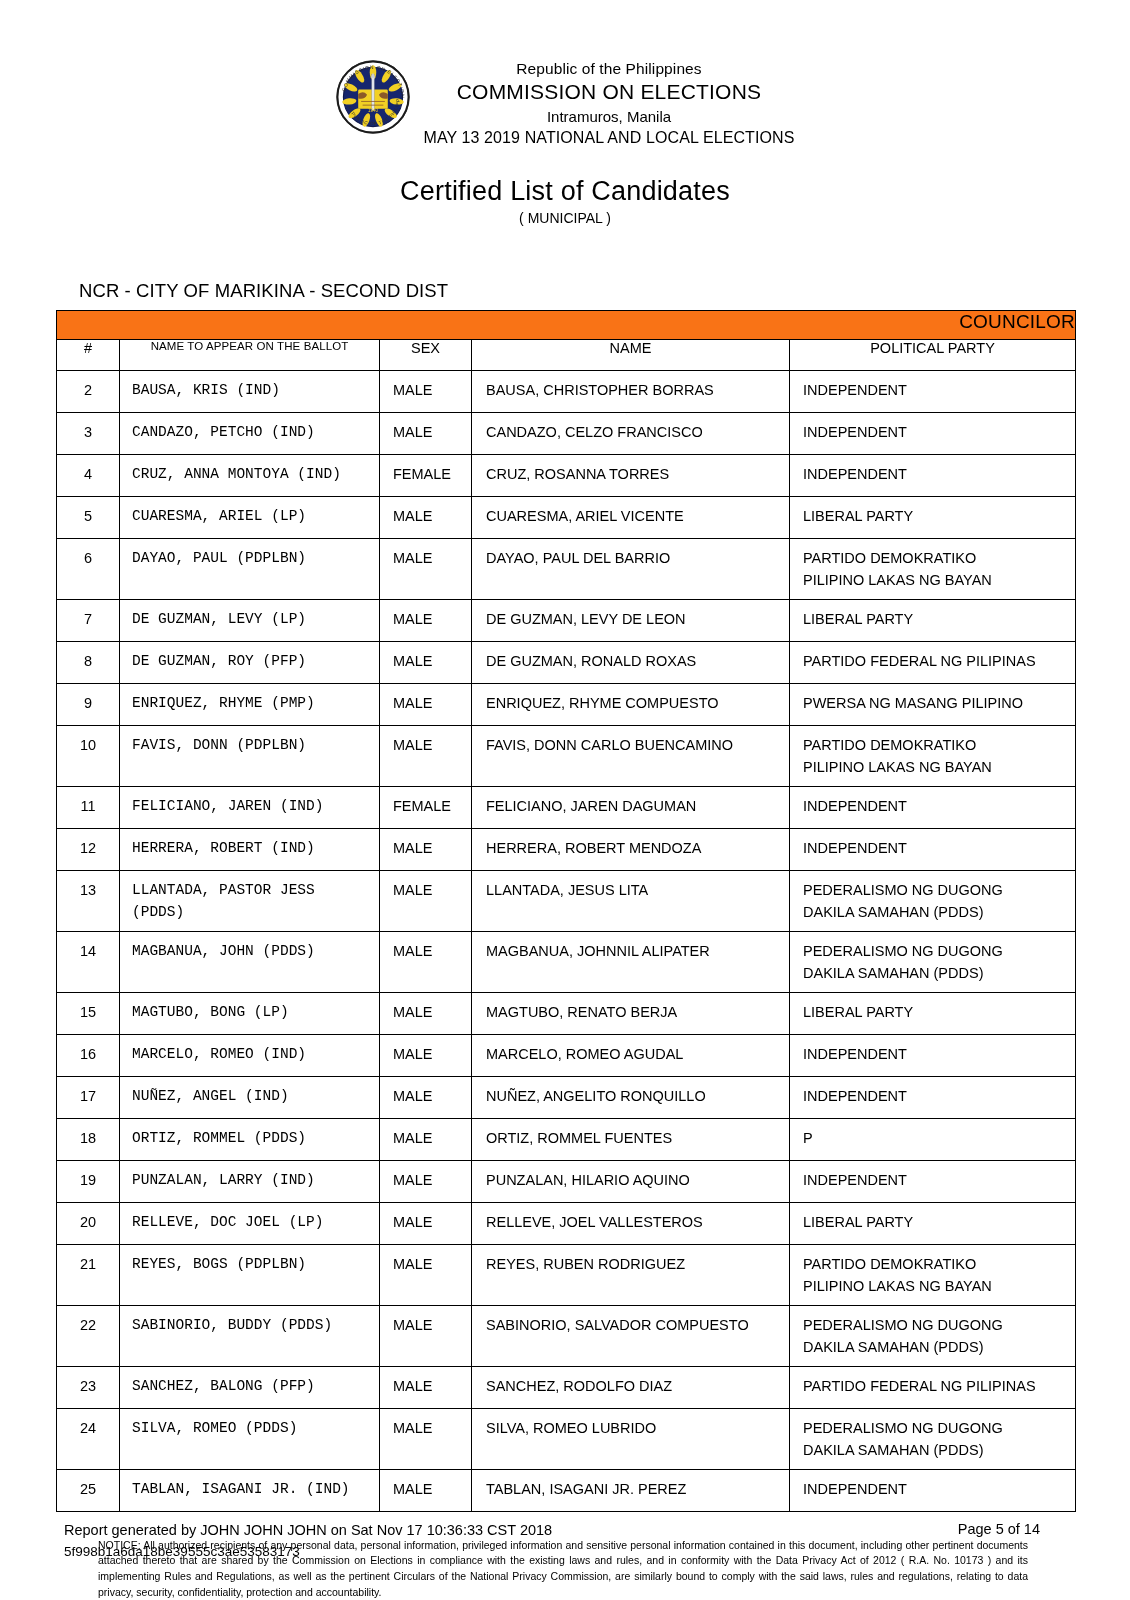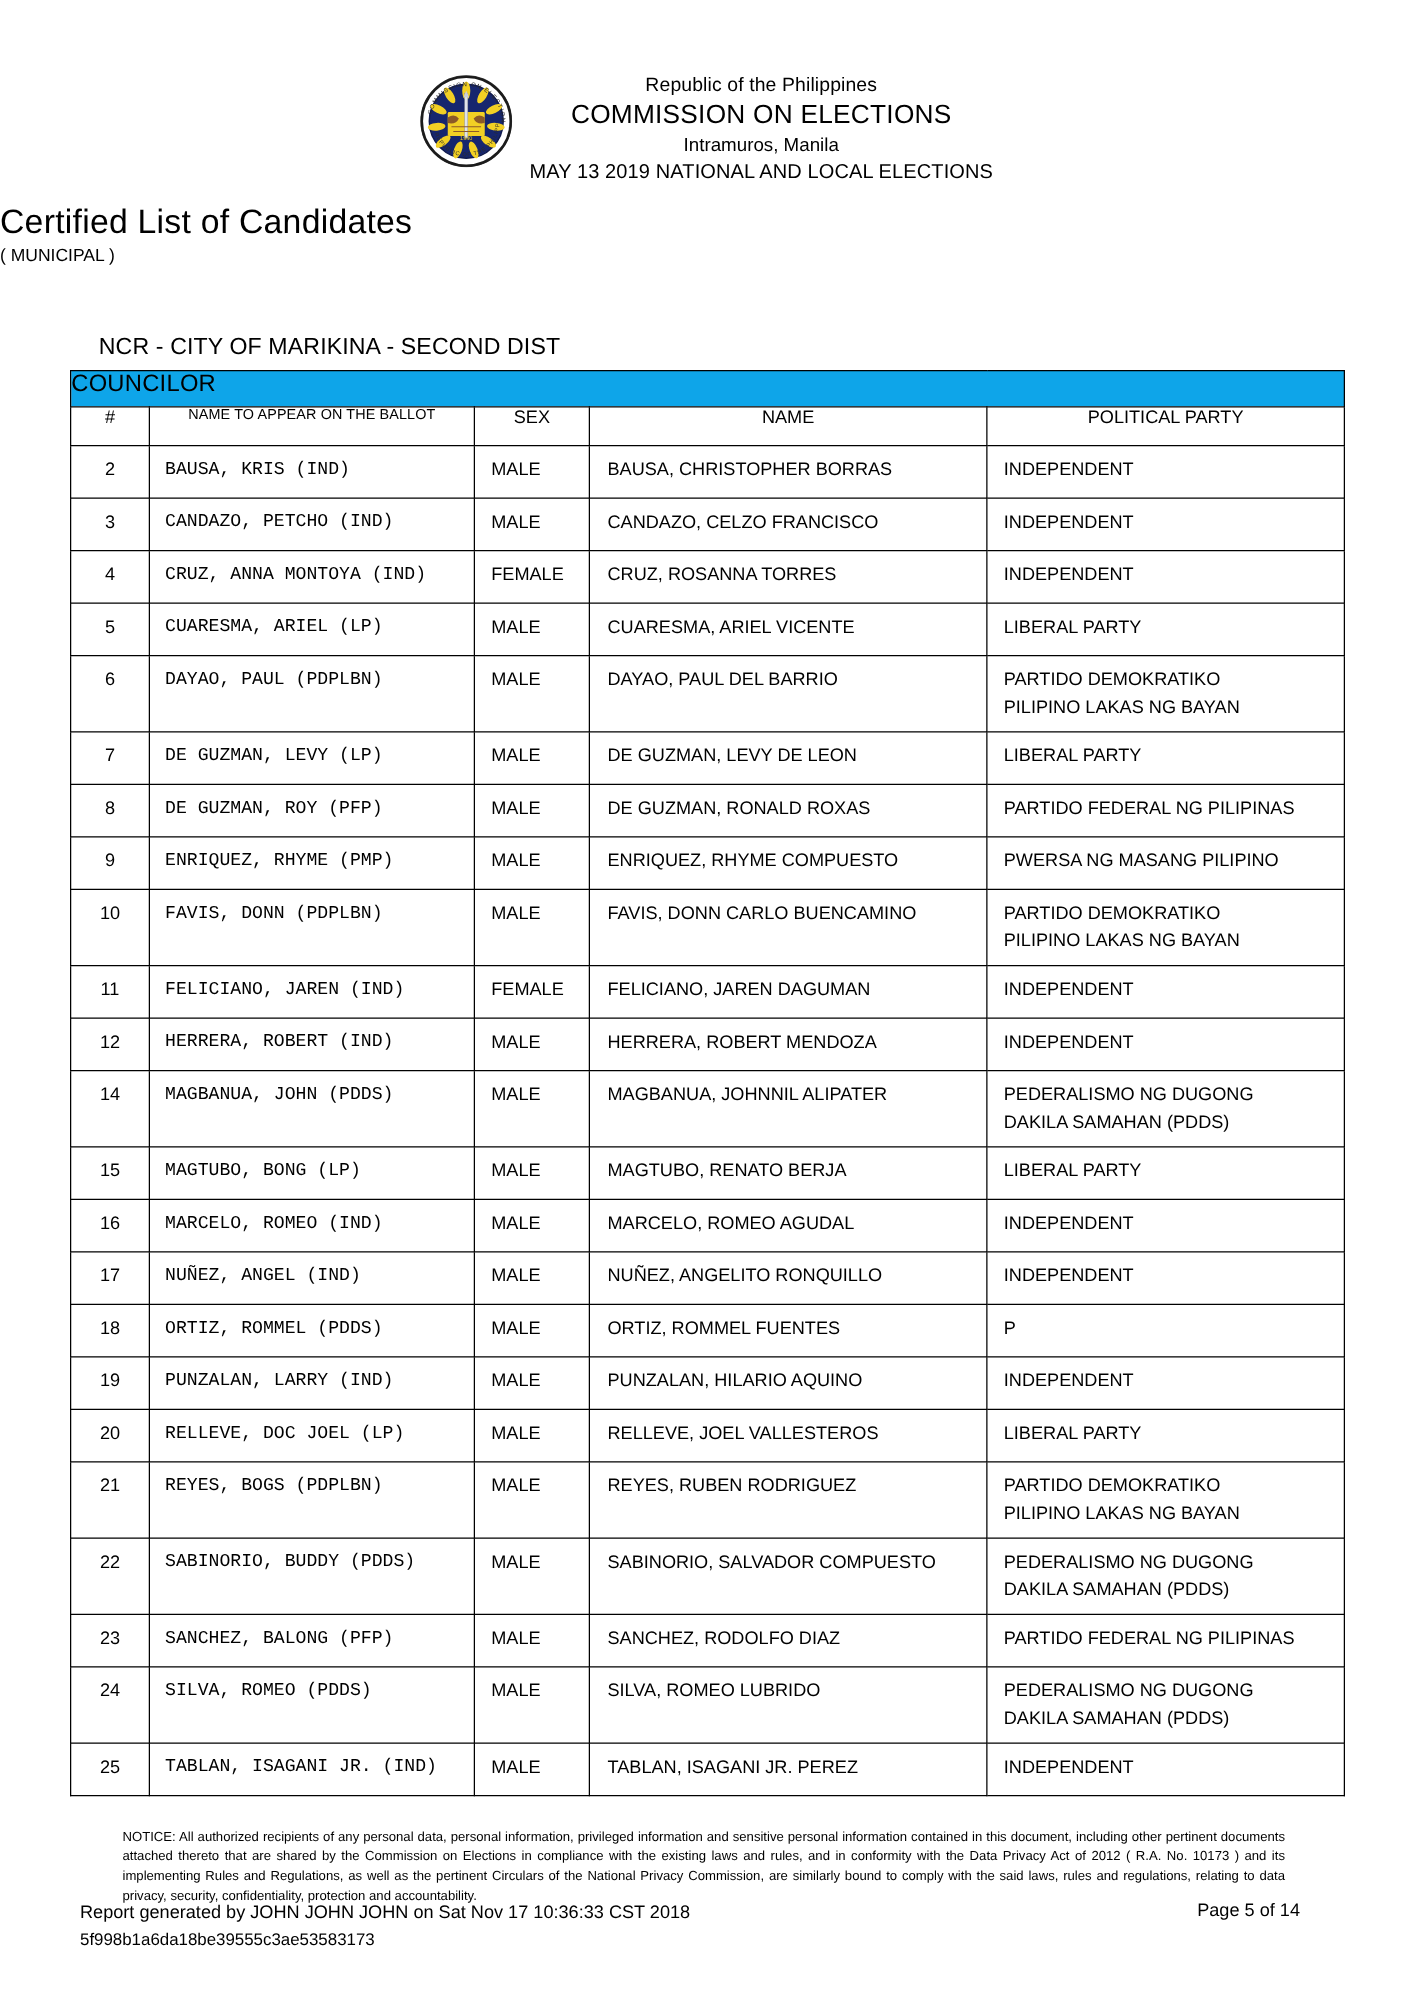--- a/index.html
+++ b/index.html
@@ -55,21 +55,22 @@
     font-size: 15px;
     margin-top: 3px;
   }
   .hl-elections {
     font-size: 16px;
     margin-top: 3px;
     letter-spacing: .1px;
   }
 
   .title-block {
-    margin-top: 14px;
+    text-align: center;
+    margin-top: 28px;
   }
   .doc-title {
     font-size: 27px;
     letter-spacing: .2px;
   }
   .doc-subtitle {
     font-size: 14px;
     margin-top: 3px;
   }
 
@@ -89,27 +90,27 @@
     border-collapse: collapse;
     width: 100%;
     table-layout: fixed;
   }
   table.cands td, table.cands th {
     border: 1px solid #000000;
     vertical-align: top;
     padding: 0;
   }
   .post-row td {
-    background: #0ea5e9;
+    background: #f97316;
     height: 28px;
     font-size: 19px;
     padding: 2px 0 2px 28px;
     vertical-align: middle;
     letter-spacing: .2px;
-    text-align: left;
+    text-align: right;
   }
   .head-row td {
     height: 30px;
     vertical-align: middle;
     text-align: center;
     font-size: 14.5px;
     padding: 3px 4px;
   }
   .head-row td.small {
     font-size: 11.5px;
@@ -326,20 +327,27 @@
           <td class="party"><span>INDEPENDENT</span></td>
         </tr>
         <tr class="data-row">
           <td class="num">12</td>
           <td class="ballot"><span>HERRERA, ROBERT (IND)</span></td>
           <td class="sex">MALE</td>
           <td class="fullname">HERRERA, ROBERT MENDOZA</td>
           <td class="party"><span>INDEPENDENT</span></td>
         </tr>
         <tr class="data-row">
+          <td class="num">13</td>
+          <td class="ballot"><span>LLANTADA, PASTOR JESS</span><span class="ln2">(PDDS)</span></td>
+          <td class="sex">MALE</td>
+          <td class="fullname">LLANTADA, JESUS LITA</td>
+          <td class="party"><span>PEDERALISMO NG DUGONG</span><span class="ln2">DAKILA SAMAHAN (PDDS)</span></td>
+        </tr>
+        <tr class="data-row">
           <td class="num">14</td>
           <td class="ballot"><span>MAGBANUA, JOHN (PDDS)</span></td>
           <td class="sex">MALE</td>
           <td class="fullname">MAGBANUA, JOHNNIL ALIPATER</td>
           <td class="party"><span>PEDERALISMO NG DUGONG</span><span class="ln2">DAKILA SAMAHAN (PDDS)</span></td>
         </tr>
         <tr class="data-row">
           <td class="num">15</td>
           <td class="ballot"><span>MAGTUBO, BONG (LP)</span></td>
           <td class="sex">MALE</td>

